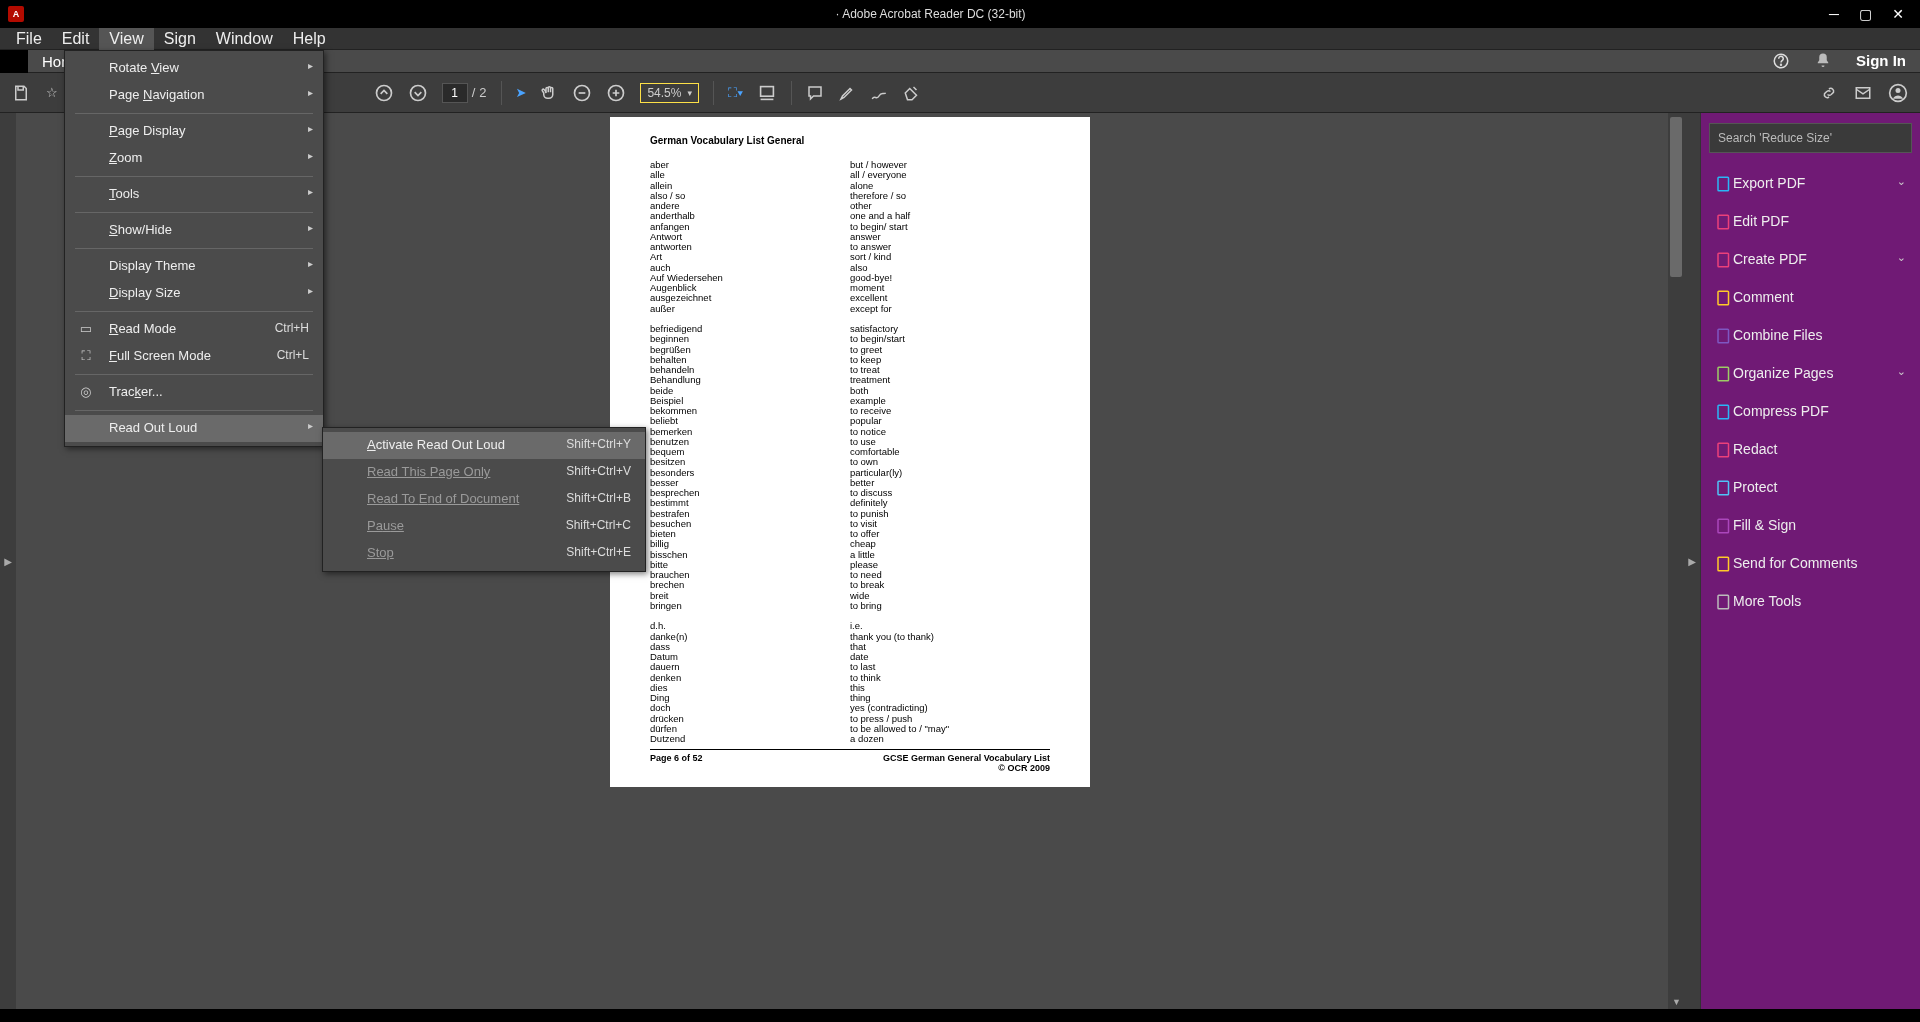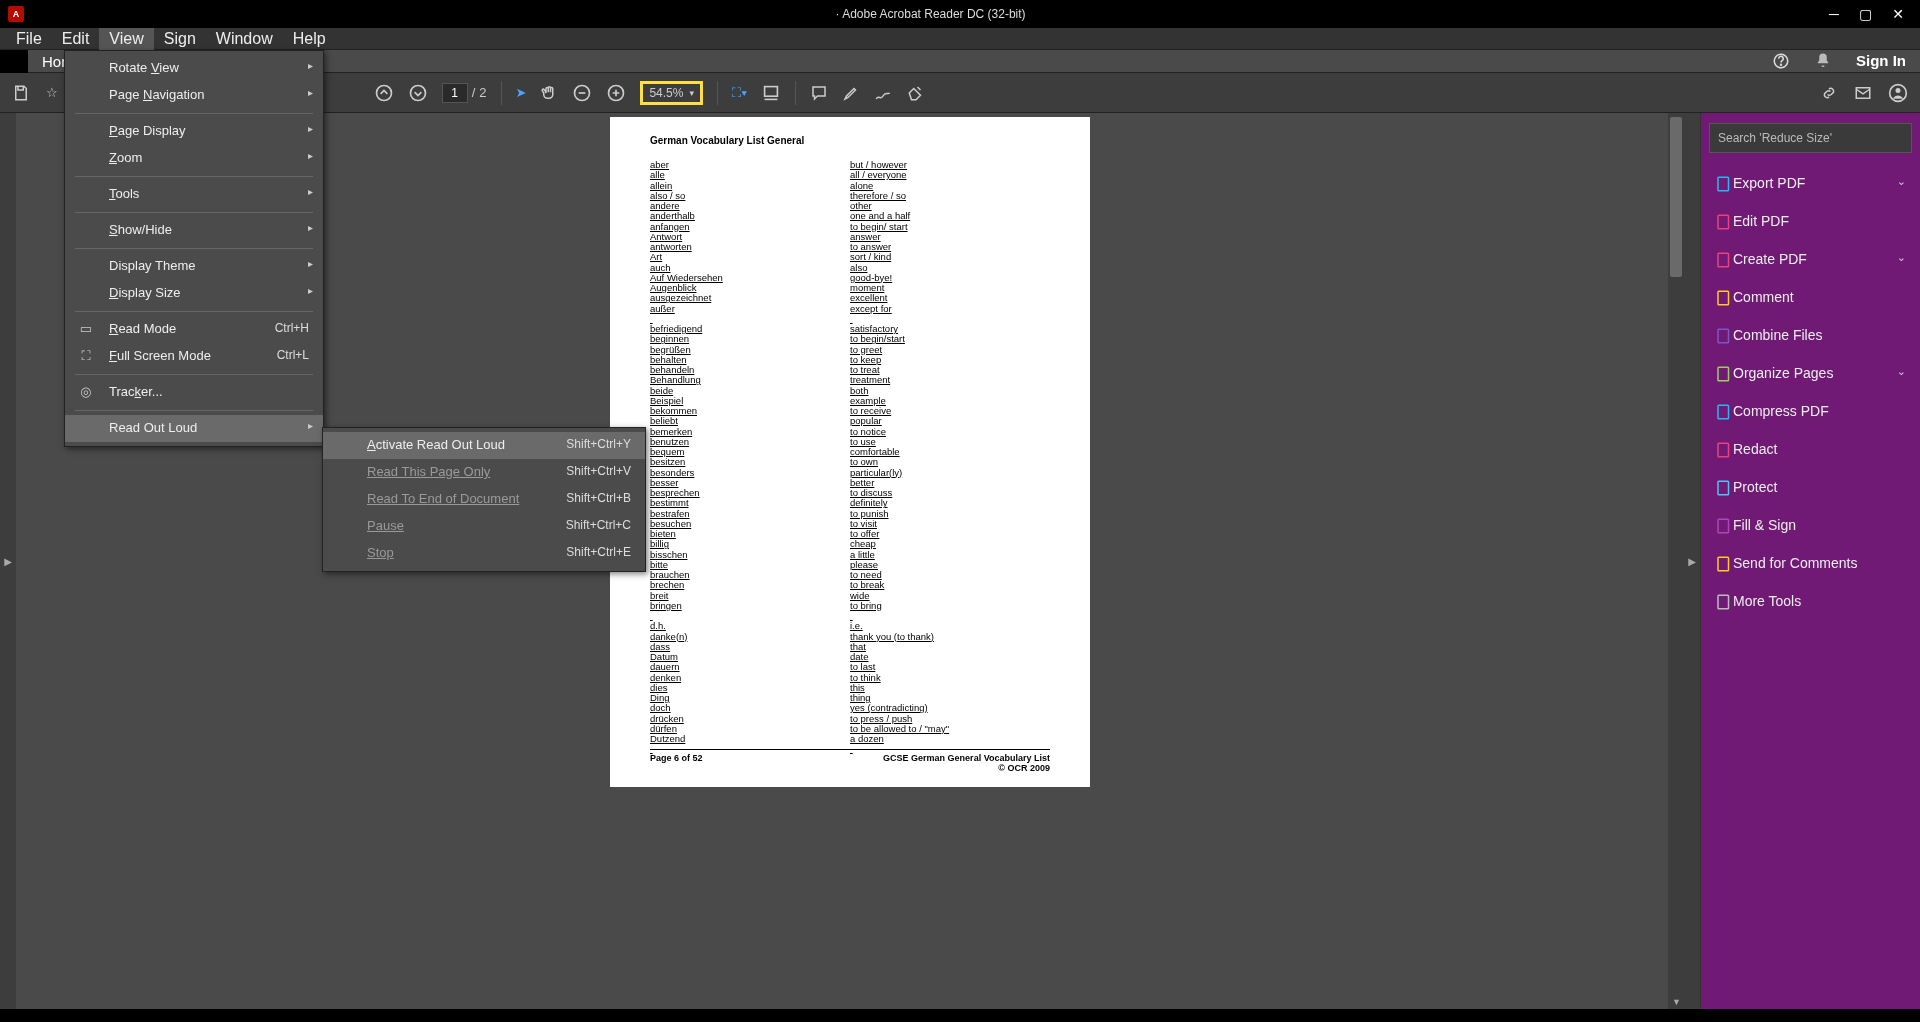--- a/index.html
+++ b/index.html
@@ -23,31 +23,31 @@
 .tabbar .right { margin-left: auto; display: flex; align-items: flex-start; gap: 24px; font-size: 14px; }
 .tabbar .signin { font-weight: 600; font-size: 15px; }
 .icn { display:inline-flex; align-items:center; justify-content:center; }
 
 
 .toolbar { height: 40px; background: #3d3d3d; display: flex; align-items: center; padding: 0 12px; gap: 16px; font-size: 13px; color: #ccc; border-bottom:1px solid #222;}
 .toolbar .sep { width: 1px; height: 24px; background: #555; }
 .toolbar .grp { display:flex; align-items:center; gap:14px; }
 .toolbar .pagebox { display:flex; align-items:center; gap:4px;}
 .toolbar .pagebox input { width:26px; background:#2a2a2a; border:1px solid #555; color:#fff; text-align:center; font-size:12px; height:20px;}
-.toolbar .zoomv { border:3px solid #fde047; padding:2px 6px; font-size:12px; display:flex; align-items:center; gap:6px;}
+.toolbar .zoomv { border:1px solid #fde047; padding:2px 6px; font-size:12px; display:flex; align-items:center; gap:6px;}
 .toolbar .rightbar { margin-left:auto; display:flex; gap:16px; align-items:center;}
 
 
 .main { display:flex; height: calc(1022px - 28px - 22px - 36px - 40px); }
 .leftgutter { width:16px; background:#3d3d3d; display:flex; align-items:center; justify-content:center;}
 .leftgutter span { color:#aaa; font-size:10px;}
 .docarea { flex:1; background:#4a4a4a; position:relative; display:flex; justify-content:center; overflow:hidden;}
 .page { background:#fff; color:#000; width:480px; height:670px; margin-top:4px; font-family: Arial, sans-serif; font-size:9.5px; padding:18px 40px 10px 40px; position:relative;}
 .page h4 { font-size:10px; font-weight:bold; margin-bottom:14px;}
-.vocab { display:flex;text-decoration:underline; }
+.vocab { display:flex; }
 .vocab .col { flex:1; }
 .vocab .col div { line-height: 1.08; white-space:nowrap;}
 .pgfoot { position:absolute; bottom:14px; left:40px; right:40px; border-top:1px solid #000; padding-top:3px; display:flex; justify-content:space-between; font-size:9px; font-weight:bold;}
 .pgfoot .r { text-align:right;}
 
 .scrollbar { position:absolute; right:0; top:0; width:16px; height:100%; background:#3d3d3d;}
 .scrollbar .thumb { position:absolute; top:4px; left:2px; width:12px; height:160px; background:#6a6a6a; border-radius:2px;}
 .scrollbar .arr { position:absolute; left:4px; color:#aaa; font-size:9px;}
 
 .midgutter { width:16px; background:#3d3d3d; display:flex; align-items:center; justify-content:center;}

